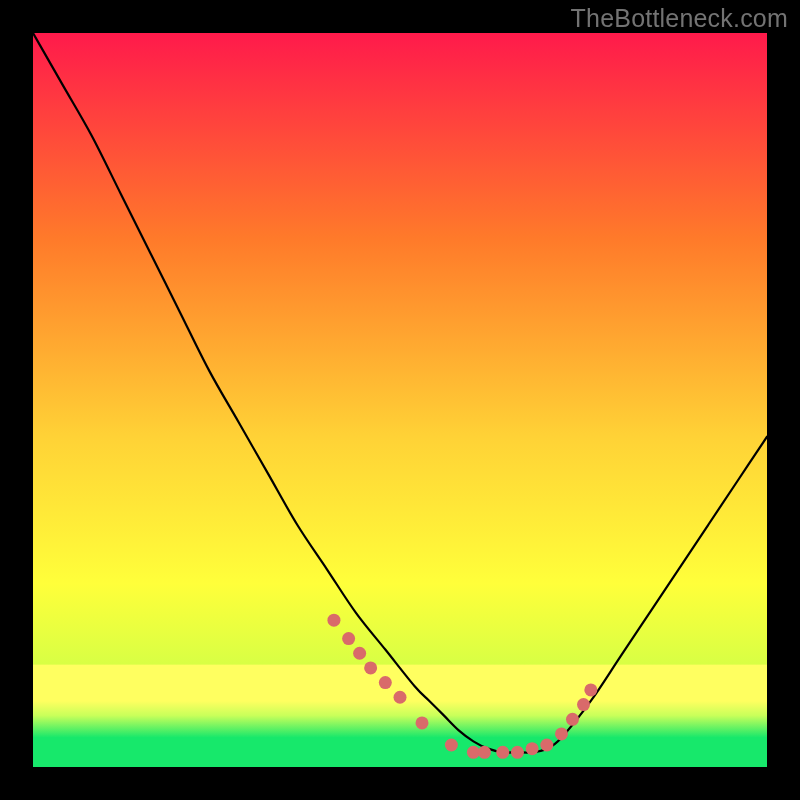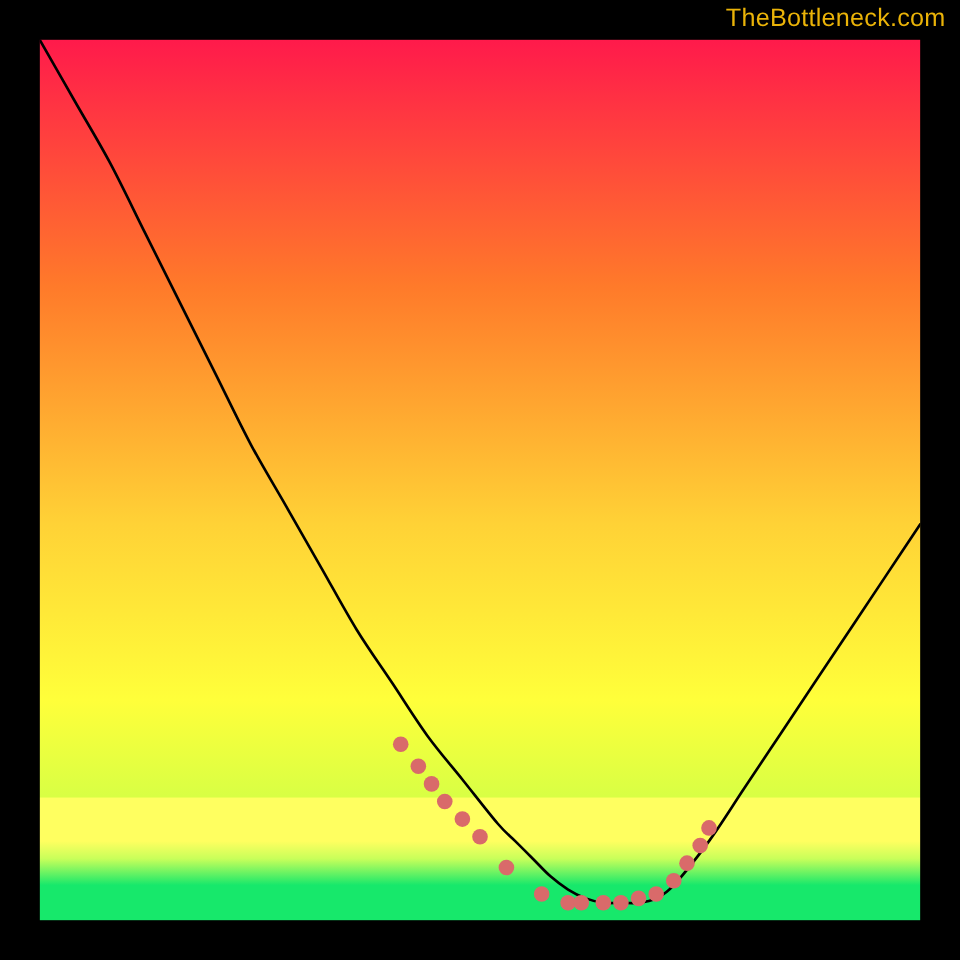--- a/index.html
+++ b/index.html
@@ -14,22 +14,22 @@
   .stage {
     position: relative;
     width: 800px;
     height: 800px;
     background: #000000;
   }
   .watermark {
     position: absolute;
     top: 4px;
     right: 12px;
-    color: #eab308;
-    font-size: 21px;
+    color: #737373;
+    font-size: 25px;
     font-weight: 500;
     letter-spacing: 0.2px;
     user-select: none;
   }
   .plot {
     position: absolute;
     left: 33px;
     top: 33px;
     width: 734px;
     height: 734px;

